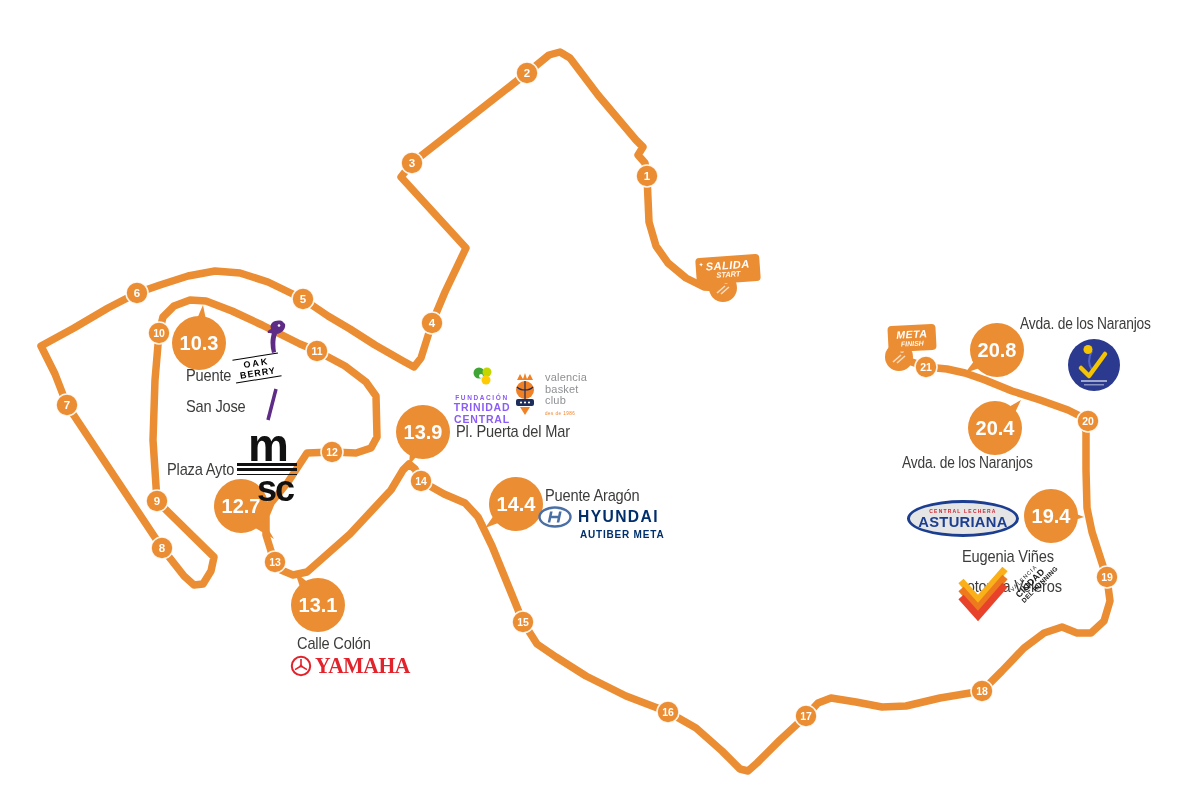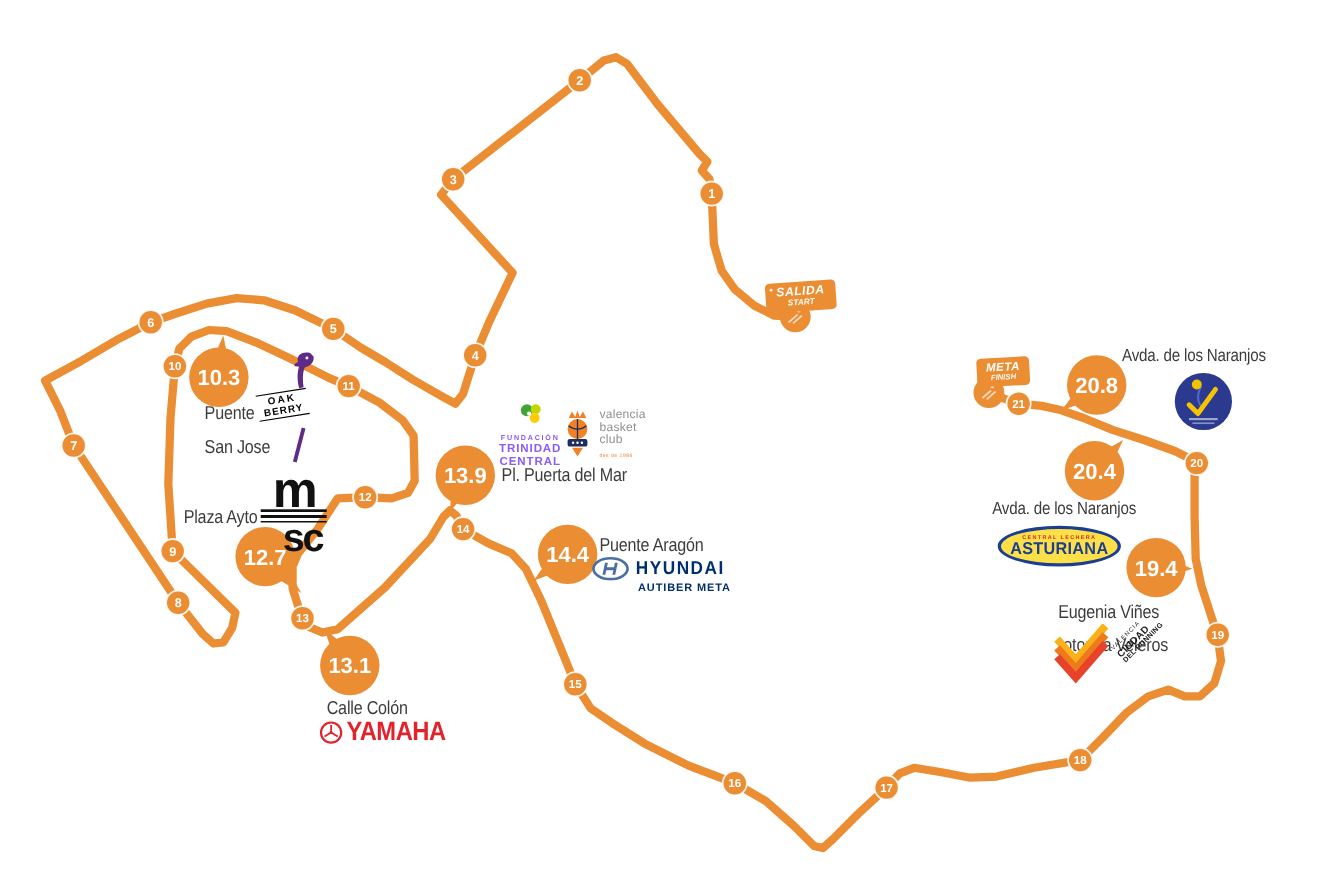--- a/index.html
+++ b/index.html
@@ -61,26 +61,26 @@
   .vb-text{color:#8E9093;font-size:11px;line-height:11.5px;letter-spacing:.2px;}
   .vb-since{color:#F08125;font-size:4.5px;letter-spacing:.5px;margin-top:1px;}
 
   
   #logo-hyundai{left:538px;top:506px;color:#002F6C;}
   .hy-row{display:flex;align-items:center;gap:6px;}
   .hy-name{font-size:17px;font-weight:bold;letter-spacing:1.5px;transform:scaleX(.92);transform-origin:left;}
   .hy-sub{font-size:10px;font-weight:bold;letter-spacing:.8px;margin:1px 0 0 42px;}
 
   
-  #logo-yamaha{left:290px;top:652px;display:flex;align-items:center;gap:3px;}
+  #logo-yamaha{left:290px;top:652px;display:flex;align-items:center;gap:3px;font-family:Liberation Serif, serif;}
   .ym-name{color:#E3232B;font-size:24px;font-weight:bold;letter-spacing:-.5px;transform:scaleX(.9);transform-origin:left;}
 
   
-  #logo-asturiana{left:907px;top:478px;width:112px;height:37px;border:3px solid #1C3E91;border-radius:50%;
-    background:#fde047;display:flex;flex-direction:column;align-items:center;justify-content:center;box-sizing:border-box;}
+  #logo-asturiana{left:907px;top:500px;width:112px;height:37px;border:3px solid #1C3E91;border-radius:50%;
+    background:#e5e5e5;display:flex;flex-direction:column;align-items:center;justify-content:center;box-sizing:border-box;}
   .as-top{font-size:5px;font-weight:bold;color:#D22630;letter-spacing:1.2px;}
   .as-name{font-size:15.5px;font-weight:bold;color:#1C3E91;letter-spacing:.3px;transform:scaleX(.95);line-height:15px;}
 
   
   #logo-fdm{left:1066px;top:337px;}
 
   
   #logo-running{left:955px;top:563px;width:115px;height:62px;}
   .run-text{position:absolute;left:55px;top:26px;transform:rotate(-45deg);transform-origin:left top;
     color:#1A1A1A;white-space:nowrap;line-height:1;}

